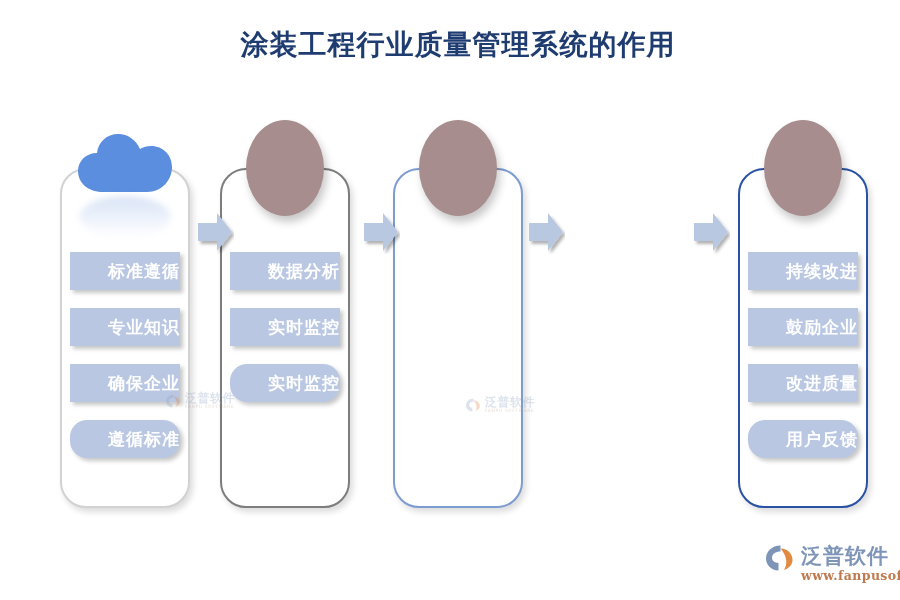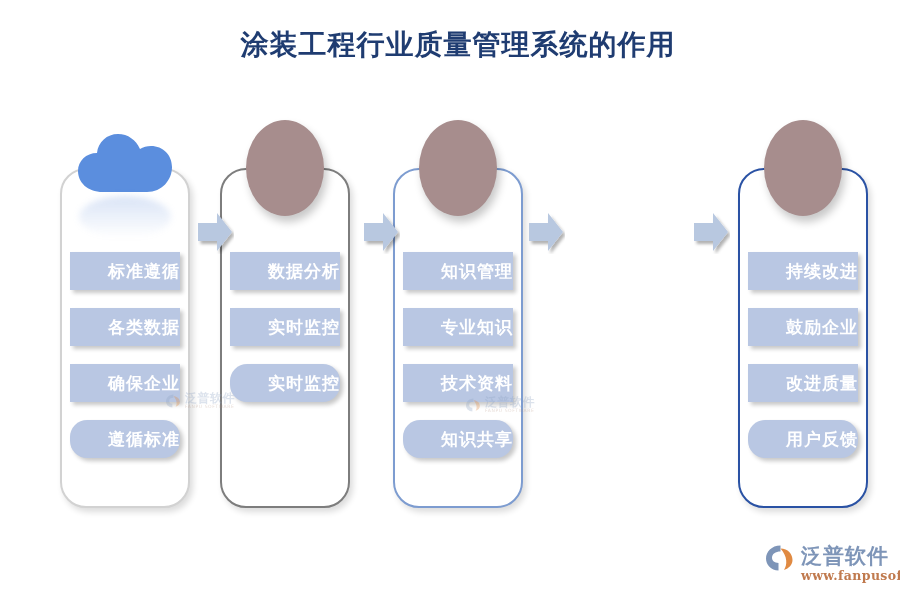--- a/index.html
+++ b/index.html
@@ -201,43 +201,37 @@
       <div class="col" style="left: 60px;">
         <div class="card "></div>
         <div class="cloud">
           <svg viewBox="0 0 104 78">
             <path d="M30 70 C14 70 5 60 5 49 C5 39 13 31 24 31 C25 20 34 12 45 12 C55 12 63 18 67 27 C70 25 74 24 78 24 C90 24 99 33 99 45 C99 58 89 70 74 70 Z" fill="#5b8ede"></path>
           </svg>
         </div>
         <div class="cloud-refl"></div>
         <div class="chips">
           <div class="chip">标准遵循</div>
-          <div class="chip">各类数据</div>
+          <div class="chip">专业知识</div>
           <div class="chip">确保企业</div>
           <div class="chip">遵循标准</div>
         </div>
       </div>
       <div class="col" style="left: 220px;">
         <div class="card g2"></div>
         <div class="ellipse"></div>
         <div class="chips">
           <div class="chip">数据分析</div>
           <div class="chip">实时监控</div>
           <div class="chip">实时监控</div>
         </div>
       </div>
       <div class="col" style="left: 393px;">
         <div class="card b1"></div>
         <div class="ellipse"></div>
-        <div class="chips">
-          <div class="chip">知识管理</div>
-          <div class="chip">专业知识</div>
-          <div class="chip">技术资料</div>
-          <div class="chip">知识共享</div>
-        </div>
       </div>
       <div class="col" style="left: 738px;">
         <div class="card b3"></div>
         <div class="ellipse"></div>
         <div class="chips">
           <div class="chip">持续改进</div>
           <div class="chip">鼓励企业</div>
           <div class="chip">改进质量</div>
           <div class="chip">用户反馈</div>
         </div>

